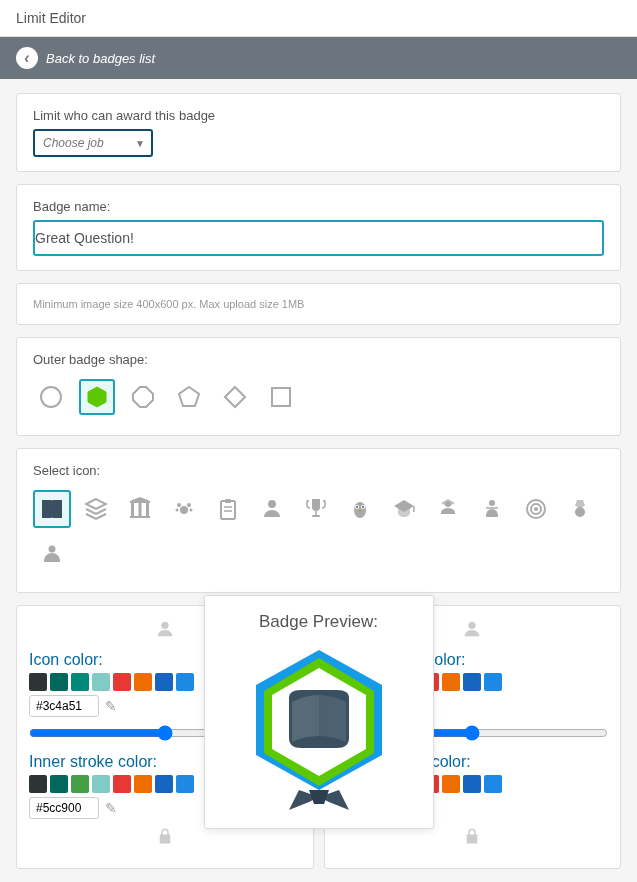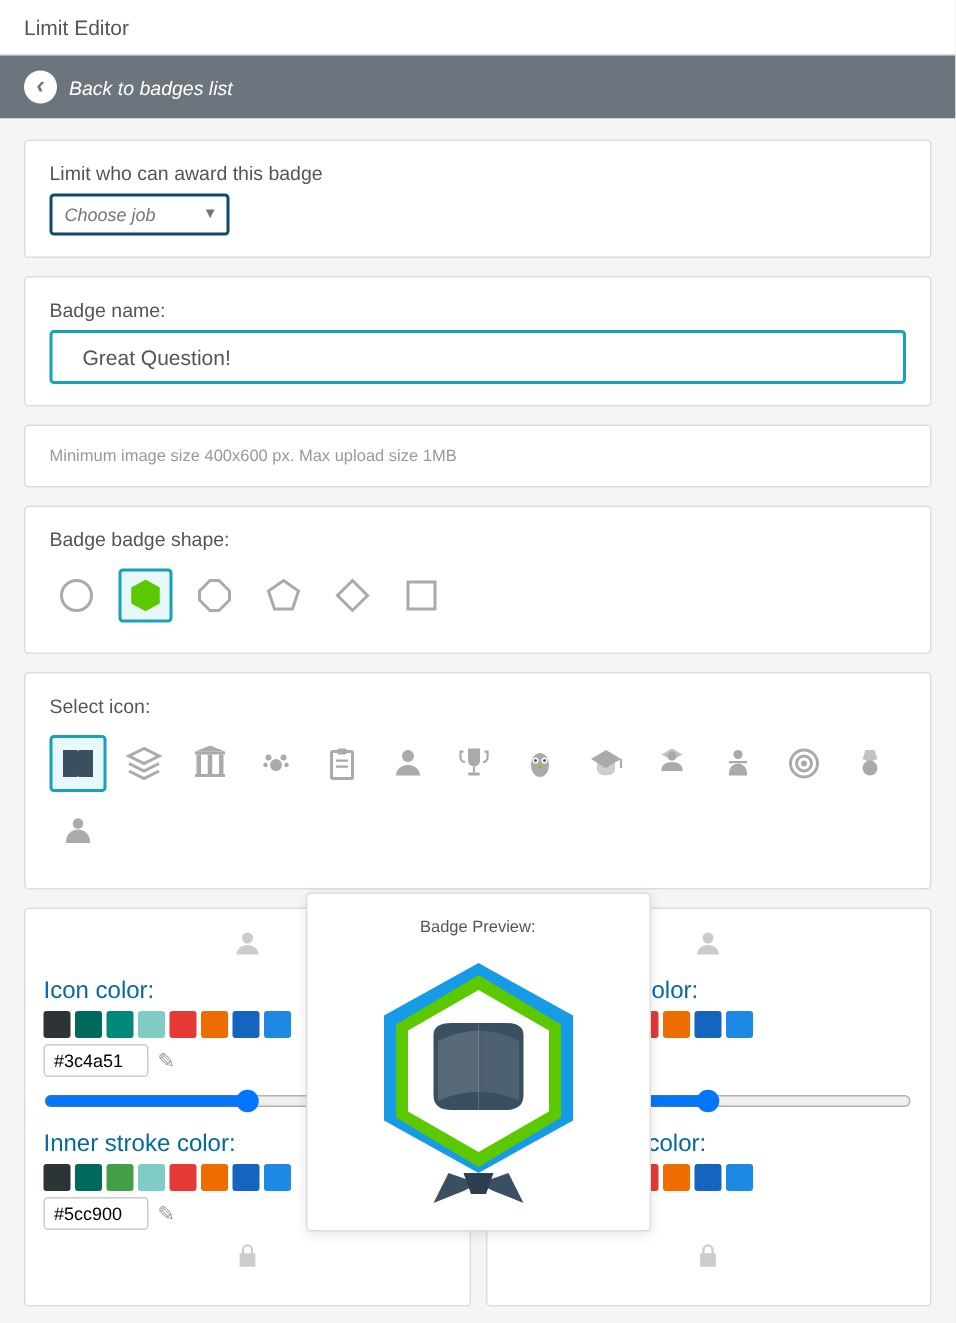--- a/index.html
+++ b/index.html
@@ -14,21 +14,21 @@
     .main-content { background: #f5f5f5; padding: 14px 16px; }
 
     .section { background: #fff; border: 1px solid #ddd; border-radius: 3px; padding: 14px 16px; margin-bottom: 12px; }
 
     .label { font-size: 13px; color: #555; margin-bottom: 6px; }
 
     .select-wrap { position: relative; display: inline-block; }
     .select-wrap select { appearance: none; border: 2px solid #0c4a6e; border-radius: 3px; padding: 5px 28px 5px 8px; font-size: 12px; color: #777; background: #fff; cursor: pointer; min-width: 120px; font-style: italic; }
     .select-wrap::after { content: '▼'; position: absolute; right: 8px; top: 50%; transform: translateY(-50%); font-size: 10px; color: #777; pointer-events: none; }
 
-    .badge-name-input { width: 100%; border: 2px solid #17a2b8; border-radius: 3px; padding: 8px 20px; font-size: 14px; color: #555; outline: none; }
+    .badge-name-input { width: 100%; border: 2px solid #17a2b8; border-radius: 3px; padding: 8px 0; font-size: 14px; color: #555; outline: none; }
 
     .btn { display: inline-block; padding: 5px 14px; border-radius: 3px; border: none; cursor: pointer; font-size: 13px; }
     .btn-primary { background: #17a2b8; color: #fff; }
     .btn-secondary { background: #fff; color: #555; border: 1px solid #ccc; }
 
     .load-image-row { display: flex; align-items: center; gap: 10px; margin-bottom: 6px; }
     .checkbox-label { display: flex; align-items: center; gap: 5px; font-size: 12px; color: #777; }
     .hint { font-size: 11px; color: #999; }
 
     .shapes-row { display: flex; align-items: center; gap: 10px; padding: 6px 0; }
@@ -39,21 +39,21 @@
     .icon-btn { width: 38px; height: 38px; display: flex; align-items: center; justify-content: center; cursor: pointer; border: 2px solid transparent; border-radius: 3px; color: #999; font-size: 18px; }
     .icon-btn.active { border-color: #17a2b8; background: #e8f7fa; }
     .icon-btn svg { width: 24px; height: 24px; fill: #aaa; }
     .icon-btn.active svg { fill: #3a5060; }
 
     .bottom-section { display: flex; gap: 10px; position: relative; }
     .color-panel { flex: 1; background: #fff; border: 1px solid #ddd; border-radius: 3px; padding: 12px; }
     .color-panel-right { flex: 1; background: #fff; border: 1px solid #ddd; border-radius: 3px; padding: 12px; }
 
     .preview-card { position: absolute; left: 50%; transform: translateX(-50%); top: -10px; background: #fff; border: 1px solid #ddd; border-radius: 3px; padding: 16px 24px; z-index: 10; width: 230px; box-shadow: 0 2px 8px rgba(0,0,0,0.1); text-align: center; }
-    .preview-title { font-size: 11px; color: #555; margin-bottom: 10px; }
+    .preview-title { font-size: 17px; color: #555; margin-bottom: 10px; }
 
     .color-row { display: flex; gap: 3px; margin-bottom: 4px; }
     .color-swatch { width: 18px; height: 18px; border-radius: 2px; cursor: pointer; }
     .color-input-row { display: flex; align-items: center; gap: 6px; margin-bottom: 8px; }
     .color-text-input { border: 1px solid #ccc; border-radius: 3px; padding: 3px 6px; font-size: 12px; width: 70px; }
     .eyedropper { font-size: 14px; color: #999; cursor: pointer; }
 
     .color-group-label { font-size: 16px; color: #0369a1; margin-bottom: 4px; margin-top: 4px; }
 
     .lock-icon { text-align: center; color: #ccc; font-size: 20px; margin-bottom: 6px; }
@@ -90,21 +90,21 @@
   <div class="section">
     <div class="label">Badge name:</div>
     <input type="text" class="badge-name-input" value="Great Question!" style="">
   </div>
 
   <div class="section">
     <div class="hint">Minimum image size 400x600 px. Max upload size 1MB</div>
   </div>
 
   <div class="section">
-    <div class="label">Badge badge shape:</div>
+    <div class="label">Outer badge shape:</div>
     <div class="shapes-row">
 
       <div class="shape-btn">
         <div class="shape-circle"></div>
       </div>
 
       <div class="shape-btn active">
         <svg width="24" height="24" viewBox="0 0 24 24">
           <polygon points="12,2 21,7 21,17 12,22 3,17 3,7" fill="#5cc900" stroke="#5cc900" stroke-width="1"></polygon>
         </svg>

